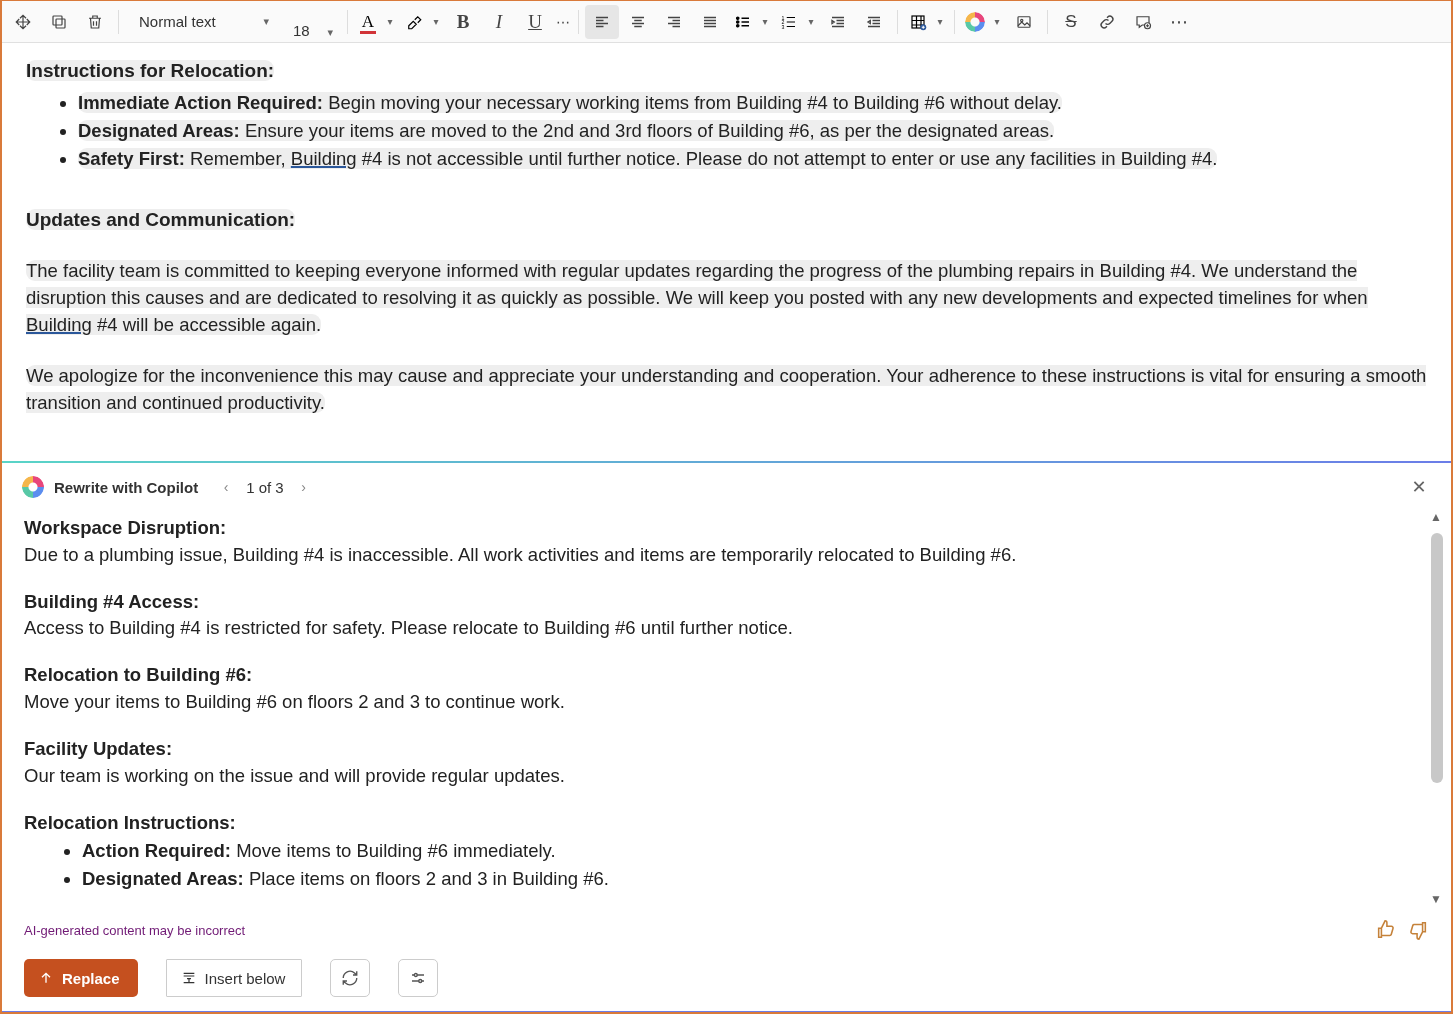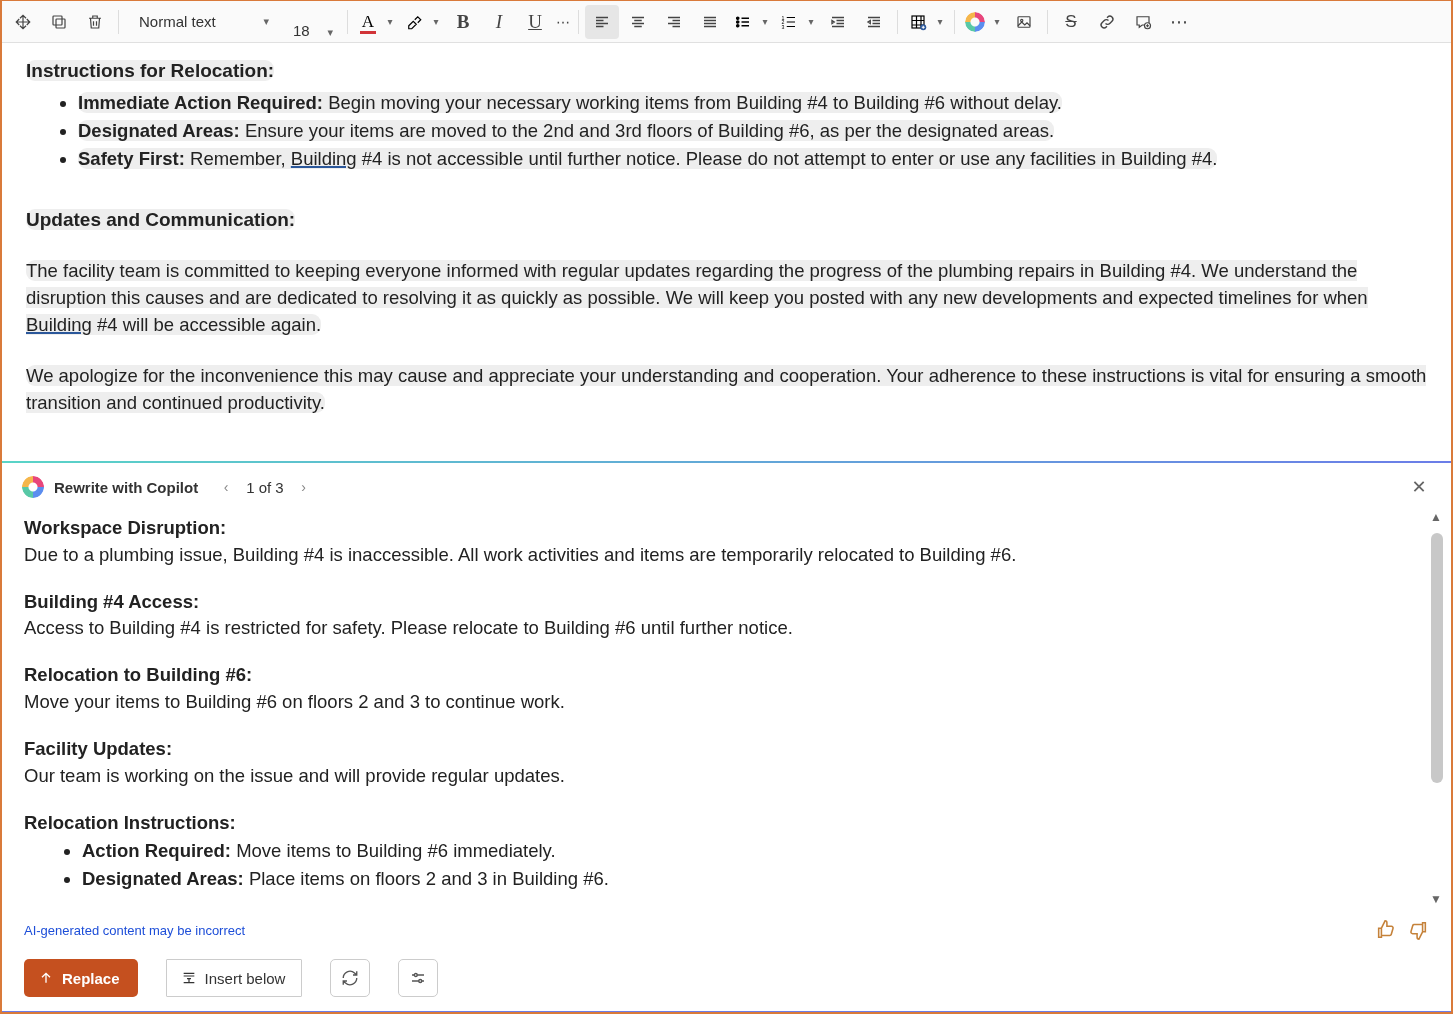--- a/index.html
+++ b/index.html
@@ -159,21 +159,21 @@
     position:absolute; right:6px; width:18px; height:18px; display:flex; align-items:center; justify-content:center; color:#666; font-size:12px;
   }
   .scroll-up { top:4px;}
   .scroll-dn { bottom:4px;}
   .scroll-thumb {
     position:absolute; right:8px; top:28px; width:12px; height:250px; background:#c8c8c8; border-radius:6px;
   }
   .cp-footer {
     display:flex; align-items:center; padding: 6px 22px 6px 22px; gap:10px;
   }
-  .cp-disclaimer { font-size:13px; color:#1d4ed8; flex:1; padding-bottom:12px;}
+  .cp-disclaimer { font-size:13px; color:#701a75; flex:1; padding-bottom:12px;}
   .cp-like { display:flex; gap:10px; margin-left:auto; padding-bottom:12px;}
   .cp-like .lb { width:22px;height:22px; cursor:pointer; color:#888;}
   .cp-actions {
     display:flex; align-items:center; gap:28px; padding: 0 22px 10px 22px;
   }
   .btn-primary {
     background:#c5501f; color:#fff; border:none; height:38px; padding:0 18px 0 14px; border-radius:5px; font-size:15px; font-weight:600; display:flex; align-items:center; gap:8px; cursor:pointer;
   }
   .btn-sec {
     background:#fff; border:1px solid #ccc; height:38px; padding:0 16px 0 14px; border-radius:1px; font-size:15px; color:#333; display:flex; align-items:center; gap:8px; cursor:pointer;

